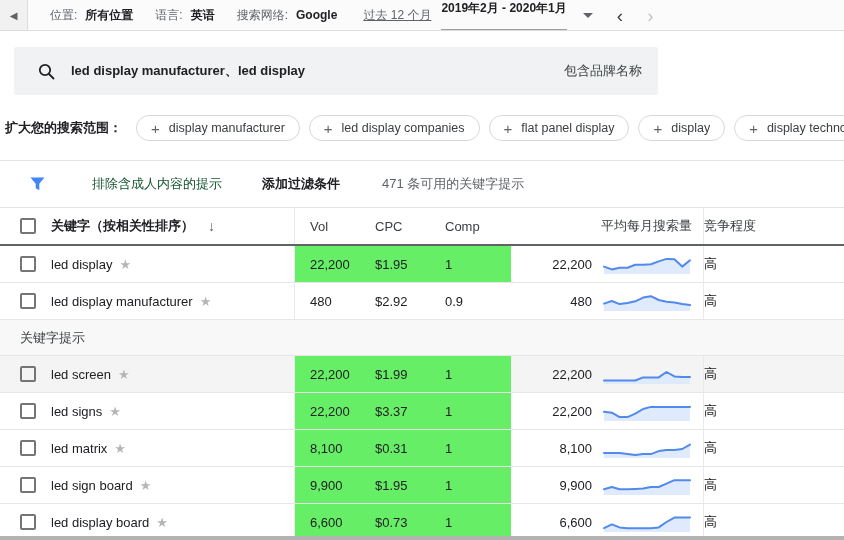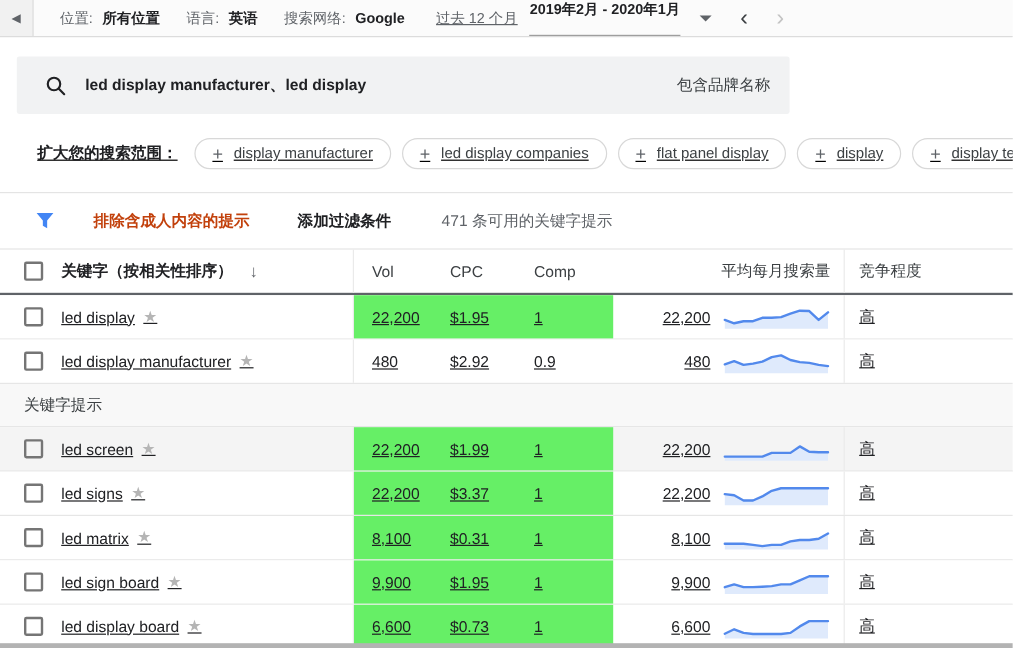--- a/index.html
+++ b/index.html
@@ -18,55 +18,55 @@
   .chev-prev { color:#3c4043; }
   .chev-next { color:#c4c4c4; }
 
   
   .searchbar { display:flex; align-items:center; margin:16px 14px 0 14px; width:644px; height:48px; background:#f1f2f3; border-radius:2px; }
   .search-icon { margin-left:24px; display:flex; }
   .search-query { margin-left:16px; font-size:13px; font-weight:bold; color:#202124; }
   .brand-label { margin-left:auto; margin-right:16px; font-size:13px; color:#3c4043; }
 
   
-  .broaden { display:flex; align-items:center; margin:20px 0 0 31px; white-space:nowrap;text-decoration:underline; }
+  .broaden { display:flex; align-items:center; margin:20px 0 0 5px; white-space:nowrap; }
   .broaden-label { font-size:13px; font-weight:bold; color:#202124; margin-right:14px; }
   .chip { display:inline-flex; align-items:center; height:26px; border:1px solid #d8d8d8; border-radius:14px; padding:0 14px; margin-right:9px; background:#fff; cursor:pointer; flex:0 0 auto; }
   .chip-plus { color:#5f6368; font-size:15px; margin-right:9px; }
   .chip-label { font-size:12.5px; color:#3c4043; }
   .chip-label:empty { margin-right:-6px; }
 
   
   .divider { border-top:1px solid #e4e4e4; margin-top:19px; }
   .filterbar { display:flex; align-items:center; height:47px; border-bottom:1px solid #e4e4e4; font-size:13px; }
   .funnel { margin-left:30px; display:flex; cursor:pointer; }
-  .f-exclude { color:#c2410c; font-weight:bold; margin-left:33px; cursor:pointer; }
+  .f-exclude { color:#14532d; font-weight:normal; margin-left:47px; cursor:pointer; }
   .f-add { color:#202124; font-weight:bold; margin-left:40px; cursor:pointer; }
   .f-count { color:#5f6368; margin-left:42px; }
 
   
   .thead { display:flex; align-items:center; height:38px; border-bottom:2px solid #5f6368; font-size:13px; color:#3c4043; }
-  .trow { display:flex; align-items:center; height:37px; border-bottom:1px solid #e6e6e6; font-size:13px; color:#202124; background:#fff;text-decoration:underline; }
+  .trow { display:flex; align-items:center; height:37px; border-bottom:1px solid #e6e6e6; font-size:13px; color:#202124; background:#fff; }
   .trow.shaded { background:#f4f4f4; }
   .cell-keyword { display:flex; align-items:center; width:295px; height:100%; padding-left:20px; border-right:1px solid #eaeaea; }
   .checkbox { width:16px; height:16px; border:2px solid #757575; border-radius:2px; background:transparent; flex:0 0 auto; cursor:pointer; }
   .kw-head { font-weight:bold; color:#202124; margin-left:15px; }
   .sort-arrow { color:#5f6368; margin-left:14px; font-size:14px; }
   .kw { margin-left:15px; }
   .star { color:#b5b5b5; font-size:13px; margin-left:7px; cursor:pointer; }
   .metrics { display:flex; align-items:flex-end; width:216px; height:100%; }
   .metrics.highlight { background:#66ef66; }
   .m { display:flex; align-items:center; height:100%; }
   .m.vol { width:80px; padding-left:15px; }
   .m.cpc { width:70px; }
   .m.comp { width:66px; }
   .cell-avg { display:flex; align-items:center; justify-content:flex-end; width:192px; height:100%; padding-right:11px; }
   .avg { margin-right:10px; }
   .spark { width:90px; height:22px; flex:0 0 auto; }
-  .cell-comp { display:flex; align-items:center; width:141px; height:100%; border-left:1px solid #eaeaea; padding-left:12px; }
+  .cell-comp { display:flex; align-items:center; width:141px; height:100%; border-left:1px solid #eaeaea; }
   .section-row { display:flex; align-items:center; height:36px; background:#f8f8f8; border-bottom:1px solid #e6e6e6; font-size:13px; color:#3c4043; padding-left:20px; }
 
   .hscrollbar { position:absolute; left:0; bottom:0; width:100%; height:4px; background:#b3b3b3; cursor:pointer; }
 </style>
 </head>
 <body>
 
 <div class="page">
 
   <div class="toolbar">

